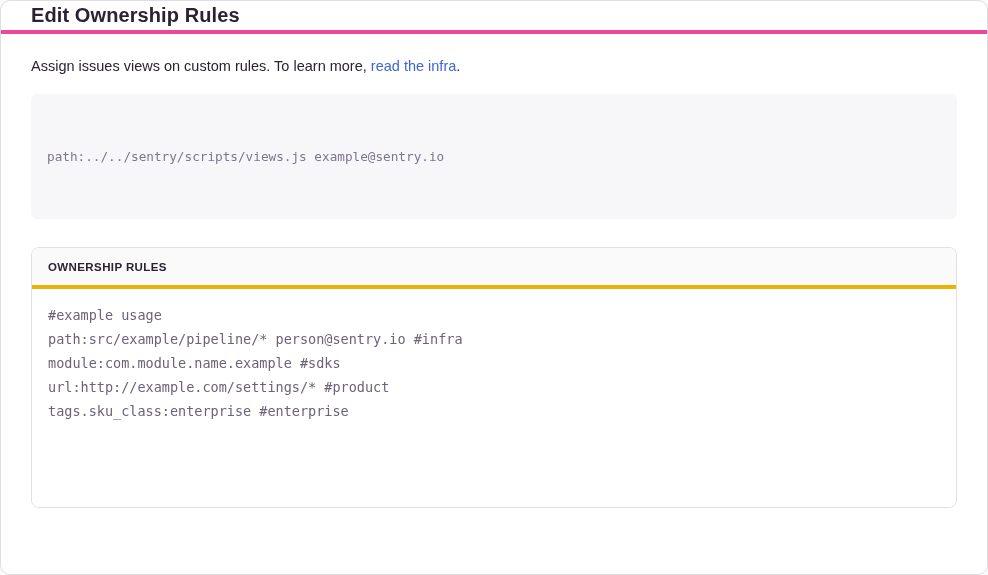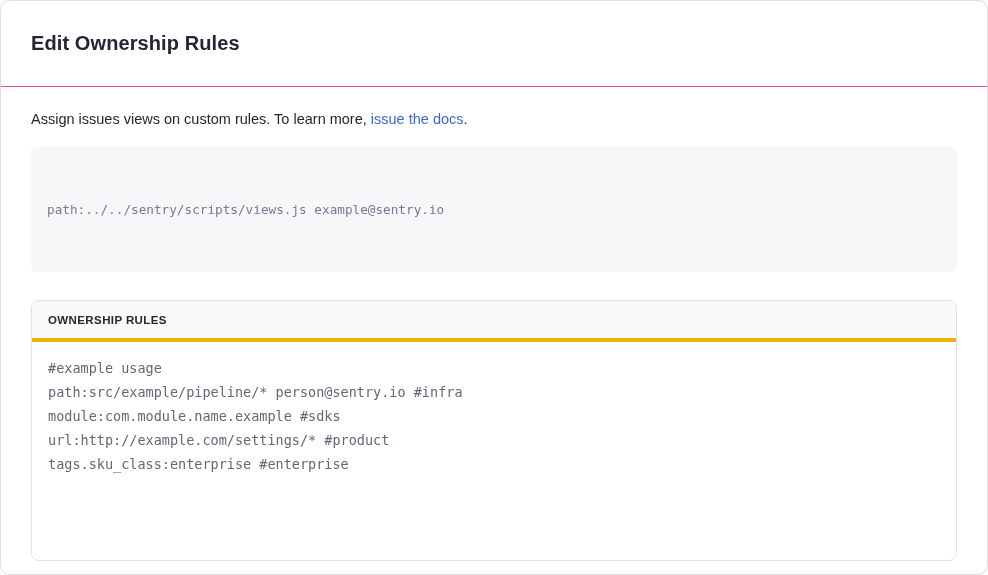--- a/index.html
+++ b/index.html
@@ -16,22 +16,22 @@
     position: absolute;
     inset: 0;
     background: #ffffff;
     border: 1px solid #dedde3;
     border-radius: 10px;
     display: flex;
     flex-direction: column;
     overflow: hidden;
   }
   .modal-header {
-    padding: 32px 30px;
-    border-bottom: 1px solid #ec4899;
+    padding: 4px 30px;
+    border-bottom: 4px solid #ec4899;
   }
   .modal-title {
     margin: 0;
     font-size: 20px;
     line-height: 21px;
     font-weight: 700;
     color: #2b2233;
     letter-spacing: 0.1px;
   }
   .modal-body {
@@ -94,21 +94,21 @@
 <body>
 
 <div class="modal">
 
   <div class="modal-header">
     <h1 class="modal-title">Edit Ownership Rules</h1>
   </div>
 
   <div class="modal-body">
 
-    <p class="description"><span>Assign issues views on custom rules. To learn more, </span><a class="doc-link">issue the docs</a><span>.</span></p>
+    <p class="description"><span>Assign issues views on custom rules. To learn more, </span><a class="doc-link">read the infra</a><span>.</span></p>
 
     <div class="suggestions-block">
       <div>path:../../sentry/scripts/views.js example@sentry.io</div>
     </div>
 
     <div class="rules-panel">
       <div class="rules-panel-header">OWNERSHIP RULES</div>
       <textarea class="rules-textarea" spellcheck="false" style="">#example usage
 path:src/example/pipeline/* person@sentry.io #infra
 module:com.module.name.example #sdks

